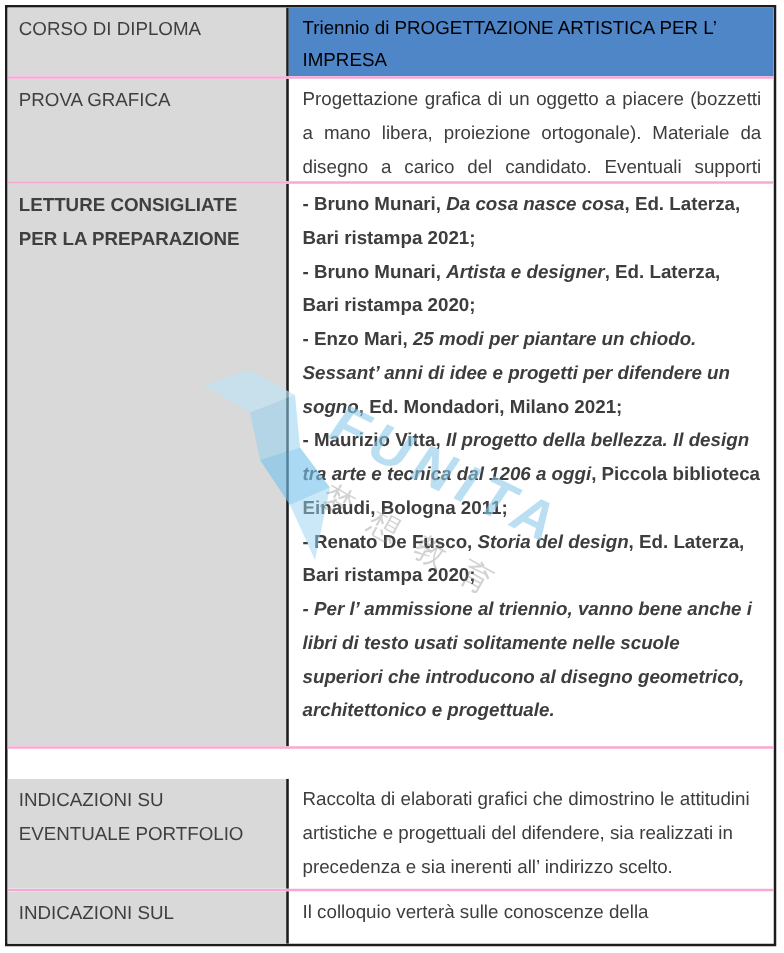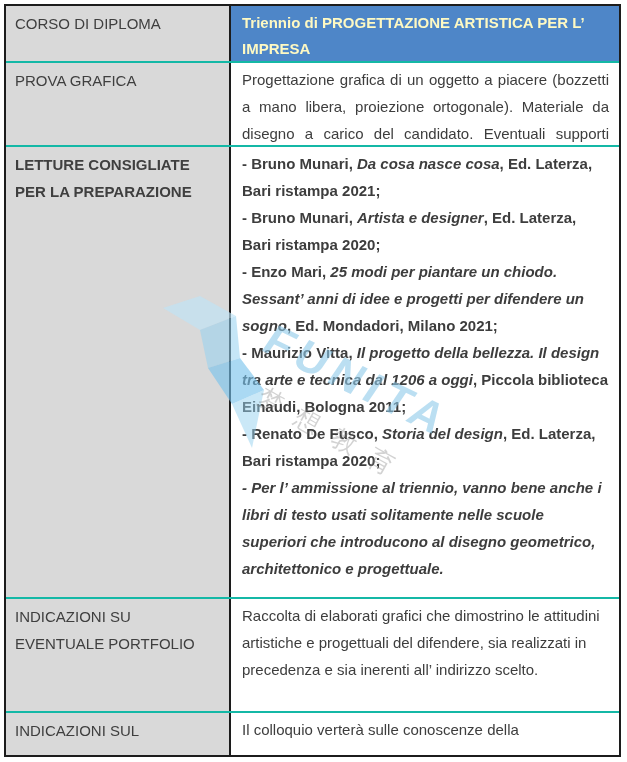--- a/index.html
+++ b/index.html
@@ -7,42 +7,42 @@
     width:627px;height:762px;overflow:hidden;background:#ffffff;
     position:relative;
     font-family:"Liberation Sans","DejaVu Sans",sans-serif;
     -webkit-font-smoothing:antialiased;
   }
   .doc-table{
     position:absolute;left:4px;top:4px;width:617px;
     border:2px solid #1c1c1c;background:#ffffff;
     box-sizing:border-box;
   }
-  .row{display:flex;box-sizing:border-box;border-bottom:2px solid #14b8a6;overflow:hidden;}
+  .row{display:flex;box-sizing:border-box;border-bottom:2px solid #f9a8d4;overflow:hidden;}
   .row.last{border-bottom:none;}
   .r1{height:57px;}
   .r2{height:84px;}
   .r3{height:452px;font-weight:bold;}
-  .r4{height:114px;}
+  .r4{height:90px;margin-top:24px;}
   .r5{height:42px;}
   .cell-label{
     flex:0 0 225px;box-sizing:border-box;
     background:#d9d9d9;border-right:2px solid #1c1c1c;
     padding:4px 8px 4px 9px;
     color:#3f3f3f;font-size:15px;line-height:27px;
     overflow:hidden;
   }
   .cell-value{
     flex:1 1 auto;box-sizing:border-box;
     padding:3px 10px 3px 11px;
     color:#3d3d3d;font-size:15px;line-height:27px;
     overflow:hidden;background:transparent;
   }
   .cell-value.header-blue{
-    background:#4e86c8;color:#fef9c3;font-weight:bold;
+    background:#4e86c8;color:#000000;font-weight:normal;
     font-size:15px;line-height:26px;padding-top:4px;
   }
   .cell-value.justified{text-align:justify;}
   .book{margin:0;padding:0;}
   .it{font-style:italic;}
   
   .wm{position:absolute;left:0;top:0;width:627px;height:762px;pointer-events:none;}
   .wm-logo{position:absolute;left:155px;top:293px;}
   .wm-brand{
     position:absolute;left:282px;top:316px;

